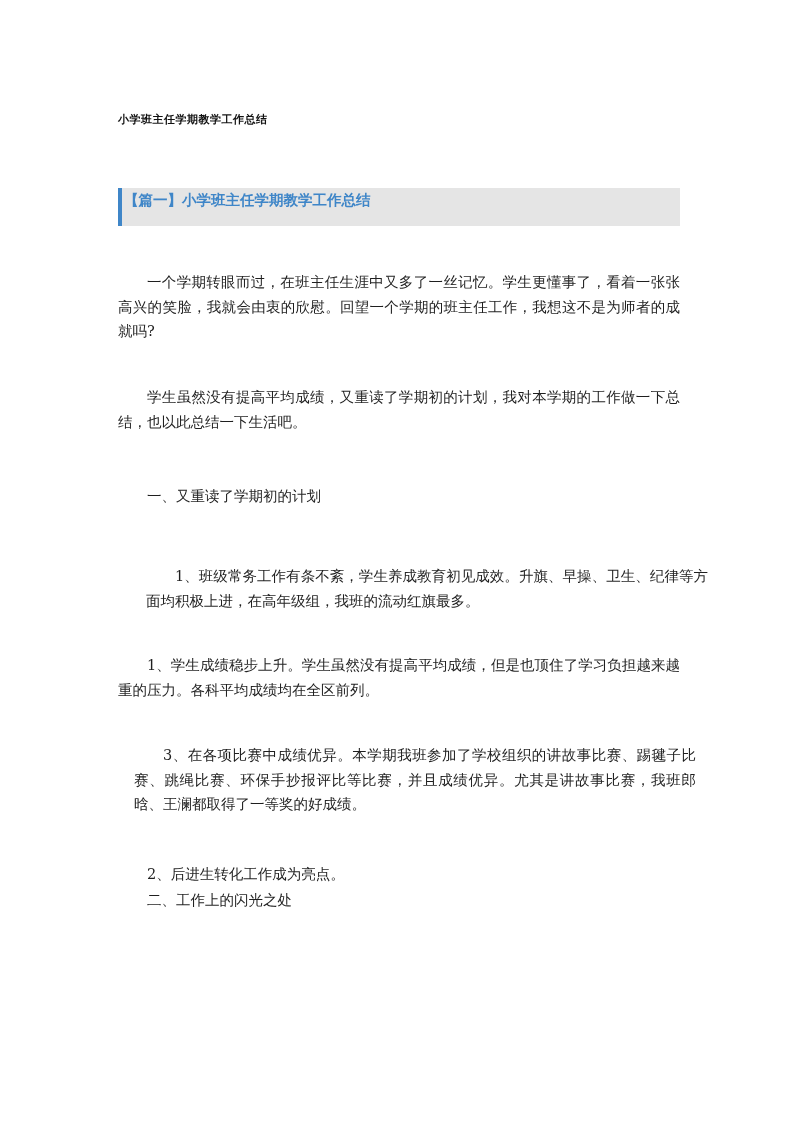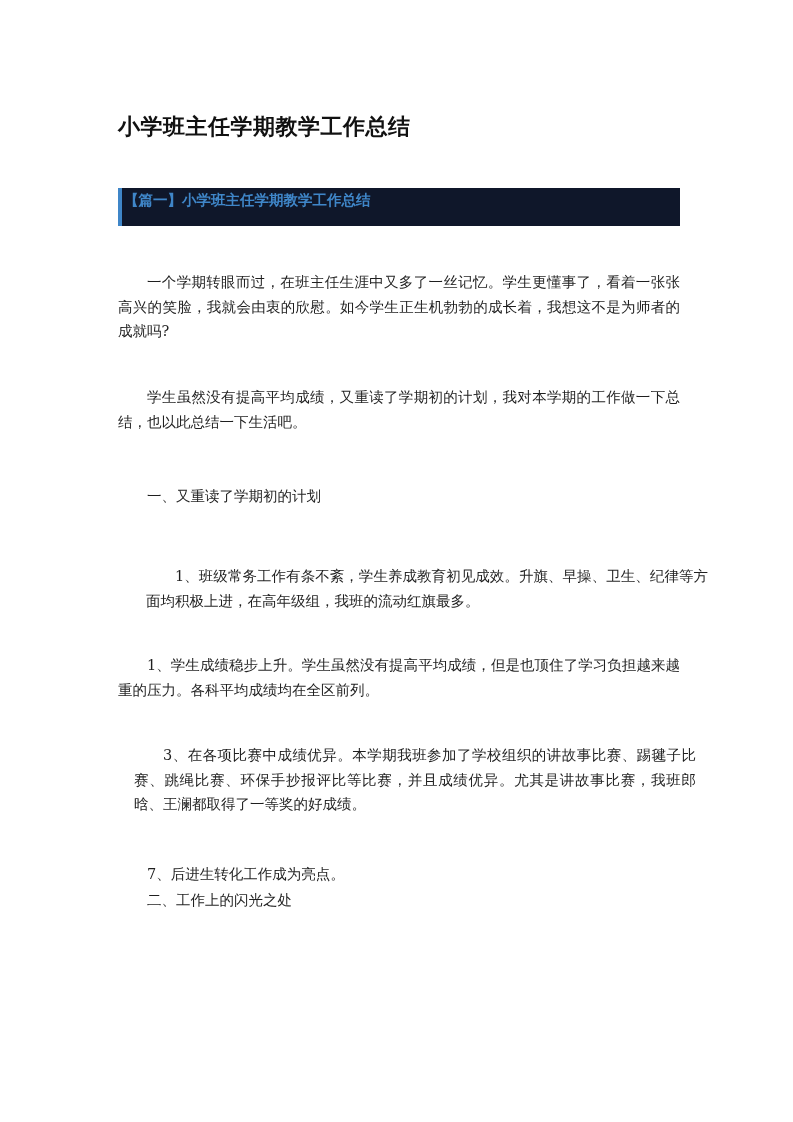--- a/index.html
+++ b/index.html
@@ -20,32 +20,32 @@
       left: 118px;
       top: 0;
       width: 562px;
     }
     .doc-title {
       position: absolute;
       top: 112px;
       left: 0;
       font-family: "DejaVu Sans", "Liberation Sans", sans-serif;
       font-weight: bold;
-      font-size: 22px;
+      font-size: 11px;
       letter-spacing: 0.5px;
       color: #111;
       white-space: nowrap;
     }
     .section-heading {
       position: absolute;
       top: 188px;
       left: 0;
       width: 562px;
       height: 38px;
-      background: #0f172a;
+      background: #e5e5e5;
       border-left: 4px solid #3f86c8;
       box-sizing: border-box;
       padding-left: 39px;
     }
     .section-heading-text {
       position: absolute;
       top: 3px;
       left: 2px;
       font-family: "DejaVu Sans", "Liberation Sans", sans-serif;
       font-weight: bold;
@@ -68,21 +68,21 @@
 </head>
 <body>
 
 <div class="page">
   <div class="doc-title">小学班主任学期教学工作总结</div>
 
   <div class="section-heading">
     <div class="section-heading-text">【篇一】小学班主任学期教学工作总结</div>
   </div>
 
-  <p class="para" style="top:270px;">一个学期转眼而过，在班主任生涯中又多了一丝记忆。学生更懂事了，看着一张张高兴的笑脸，我就会由衷的欣慰。如今学生正生机勃勃的成长着，我想这不是为师者的成就吗?</p>
+  <p class="para" style="top:270px;">一个学期转眼而过，在班主任生涯中又多了一丝记忆。学生更懂事了，看着一张张高兴的笑脸，我就会由衷的欣慰。回望一个学期的班主任工作，我想这不是为师者的成就吗?</p>
   <p class="para" style="top:385px;">学生虽然没有提高平均成绩，又重读了学期初的计划，我对本学期的工作做一下总结，也以此总结一下生活吧。</p>
   <p class="para" style="top:484px;">一、又重读了学期初的计划</p>
   <p class="para" style="top:564px;margin-left:28px;">1、班级常务工作有条不紊，学生养成教育初见成效。升旗、早操、卫生、纪律等方面均积极上进，在高年级组，我班的流动红旗最多。</p>
   <p class="para" style="top:653px;">1、学生成绩稳步上升。学生虽然没有提高平均成绩，但是也顶住了学习负担越来越重的压力。各科平均成绩均在全区前列。</p>
   <p class="para" style="top:743px;margin-left:16px;">3、在各项比赛中成绩优异。本学期我班参加了学校组织的讲故事比赛、踢毽子比赛、跳绳比赛、环保手抄报评比等比赛，并且成绩优异。尤其是讲故事比赛，我班郎晗、王澜都取得了一等奖的好成绩。</p>
-  <p class="para" style="top:862px;">7、后进生转化工作成为亮点。</p>
+  <p class="para" style="top:862px;">2、后进生转化工作成为亮点。</p>
   <p class="para" style="top:888px;">二、工作上的闪光之处</p>
 </div>
 
 </body></html>

